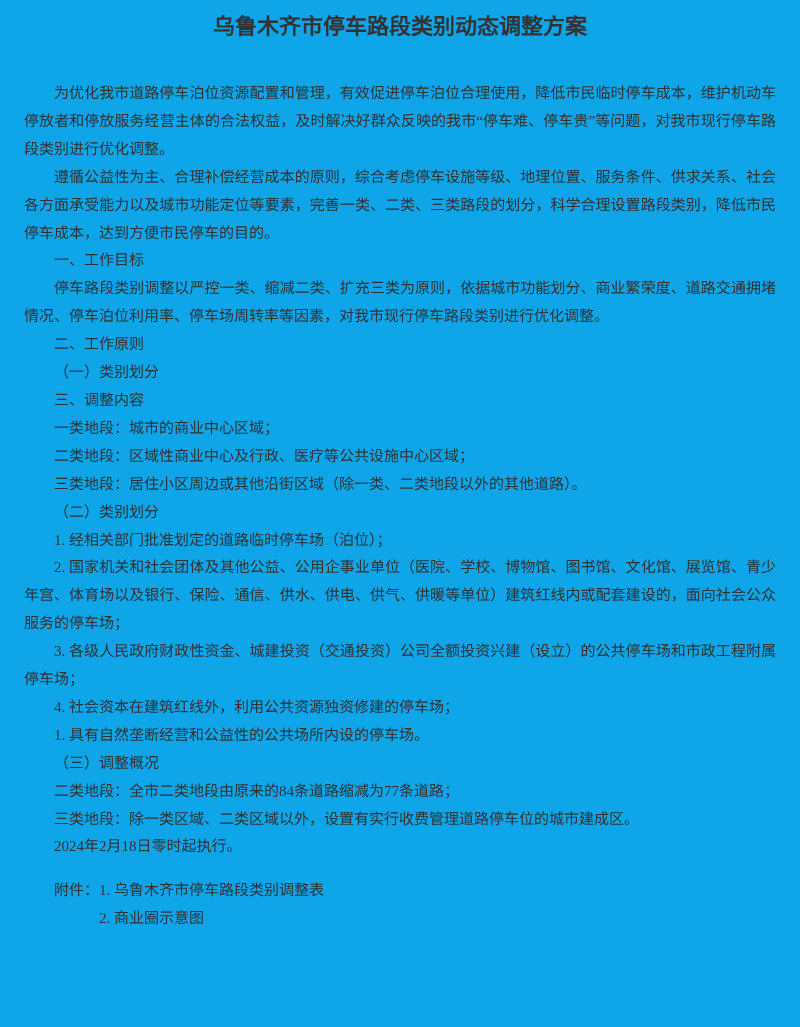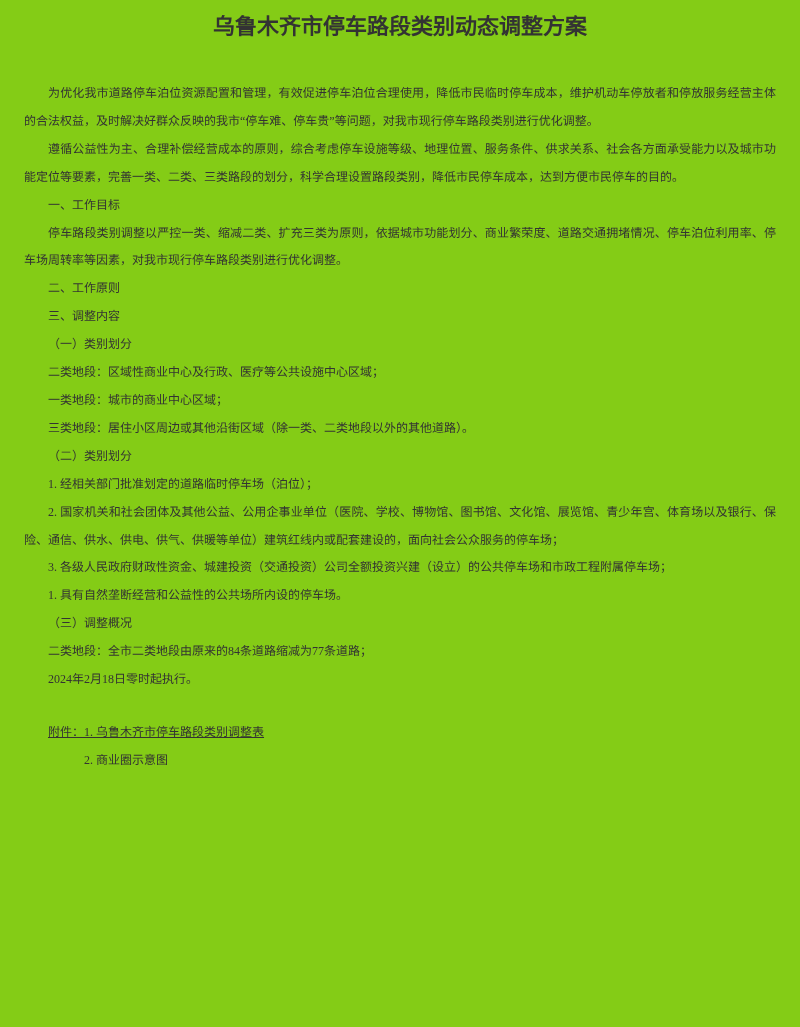--- a/index.html
+++ b/index.html
@@ -5,71 +5,72 @@
   html, body {
     margin: 0;
     padding: 0;
     background: #ffffff;
   }
   .page {
     position: relative;
     width: 800px;
     height: 1027px;
     box-sizing: border-box;
-    background: #84cc16;
+    background: #0ea5e9;
     padding: 10px 24px 0 24px;
     overflow: hidden;
     font-family: "Liberation Serif", "DejaVu Sans", sans-serif;
     color: #333333;
   }
   .doc-title {
     margin: 2px 0 38px 0;
     font-size: 22px;
     font-weight: bold;
     line-height: 30px;
     text-align: center;
     color: #333333;
   }
   .doc-para {
     margin: 0;
-    font-size: 12px;
+    font-size: 15px;
     line-height: 27.9px;
     text-align: justify;
     text-indent: 2em;
     color: #333333;
     word-break: break-all;
   }
   .doc-para.indent-5 {
     text-indent: 5em;
   }
   .doc-para.gap-top {
-    margin-top: 25px;
-    text-decoration: underline;
+    margin-top: 16px;
   }
 </style>
 </head>
 <body>
 
 <div class="page">
   <h1 class="doc-title">乌鲁木齐市停车路段类别动态调整方案</h1>
   <div>
       <p class="doc-para">为优化我市道路停车泊位资源配置和管理，有效促进停车泊位合理使用，降低市民临时停车成本，维护机动车停放者和停放服务经营主体的合法权益，及时解决好群众反映的我市“停车难、停车贵”等问题，对我市现行停车路段类别进行优化调整。</p>
       <p class="doc-para">遵循公益性为主、合理补偿经营成本的原则，综合考虑停车设施等级、地理位置、服务条件、供求关系、社会各方面承受能力以及城市功能定位等要素，完善一类、二类、三类路段的划分，科学合理设置路段类别，降低市民停车成本，达到方便市民停车的目的。</p>
       <p class="doc-para">一、工作目标</p>
       <p class="doc-para">停车路段类别调整以严控一类、缩减二类、扩充三类为原则，依据城市功能划分、商业繁荣度、道路交通拥堵情况、停车泊位利用率、停车场周转率等因素，对我市现行停车路段类别进行优化调整。</p>
       <p class="doc-para">二、工作原则</p>
+      <p class="doc-para">（一）类别划分</p>
       <p class="doc-para">三、调整内容</p>
-      <p class="doc-para">（一）类别划分</p>
+      <p class="doc-para">一类地段：城市的商业中心区域；</p>
       <p class="doc-para">二类地段：区域性商业中心及行政、医疗等公共设施中心区域；</p>
-      <p class="doc-para">一类地段：城市的商业中心区域；</p>
       <p class="doc-para">三类地段：居住小区周边或其他沿街区域（除一类、二类地段以外的其他道路）。</p>
       <p class="doc-para">（二）类别划分</p>
       <p class="doc-para">1. 经相关部门批准划定的道路临时停车场（泊位）；</p>
       <p class="doc-para">2. 国家机关和社会团体及其他公益、公用企事业单位（医院、学校、博物馆、图书馆、文化馆、展览馆、青少年宫、体育场以及银行、保险、通信、供水、供电、供气、供暖等单位）建筑红线内或配套建设的，面向社会公众服务的停车场；</p>
       <p class="doc-para">3. 各级人民政府财政性资金、城建投资（交通投资）公司全额投资兴建（设立）的公共停车场和市政工程附属停车场；</p>
+      <p class="doc-para">4. 社会资本在建筑红线外，利用公共资源独资修建的停车场；</p>
       <p class="doc-para">1. 具有自然垄断经营和公益性的公共场所内设的停车场。</p>
       <p class="doc-para">（三）调整概况</p>
       <p class="doc-para">二类地段：全市二类地段由原来的84条道路缩减为77条道路；</p>
+      <p class="doc-para">三类地段：除一类区域、二类区域以外，设置有实行收费管理道路停车位的城市建成区。</p>
       <p class="doc-para">2024年2月18日零时起执行。</p>
       <p class="doc-para gap-top">附件：1. 乌鲁木齐市停车路段类别调整表</p>
       <p class="doc-para indent-5">2. 商业圈示意图</p>
     </div>
 </div>
 
 </body></html>

